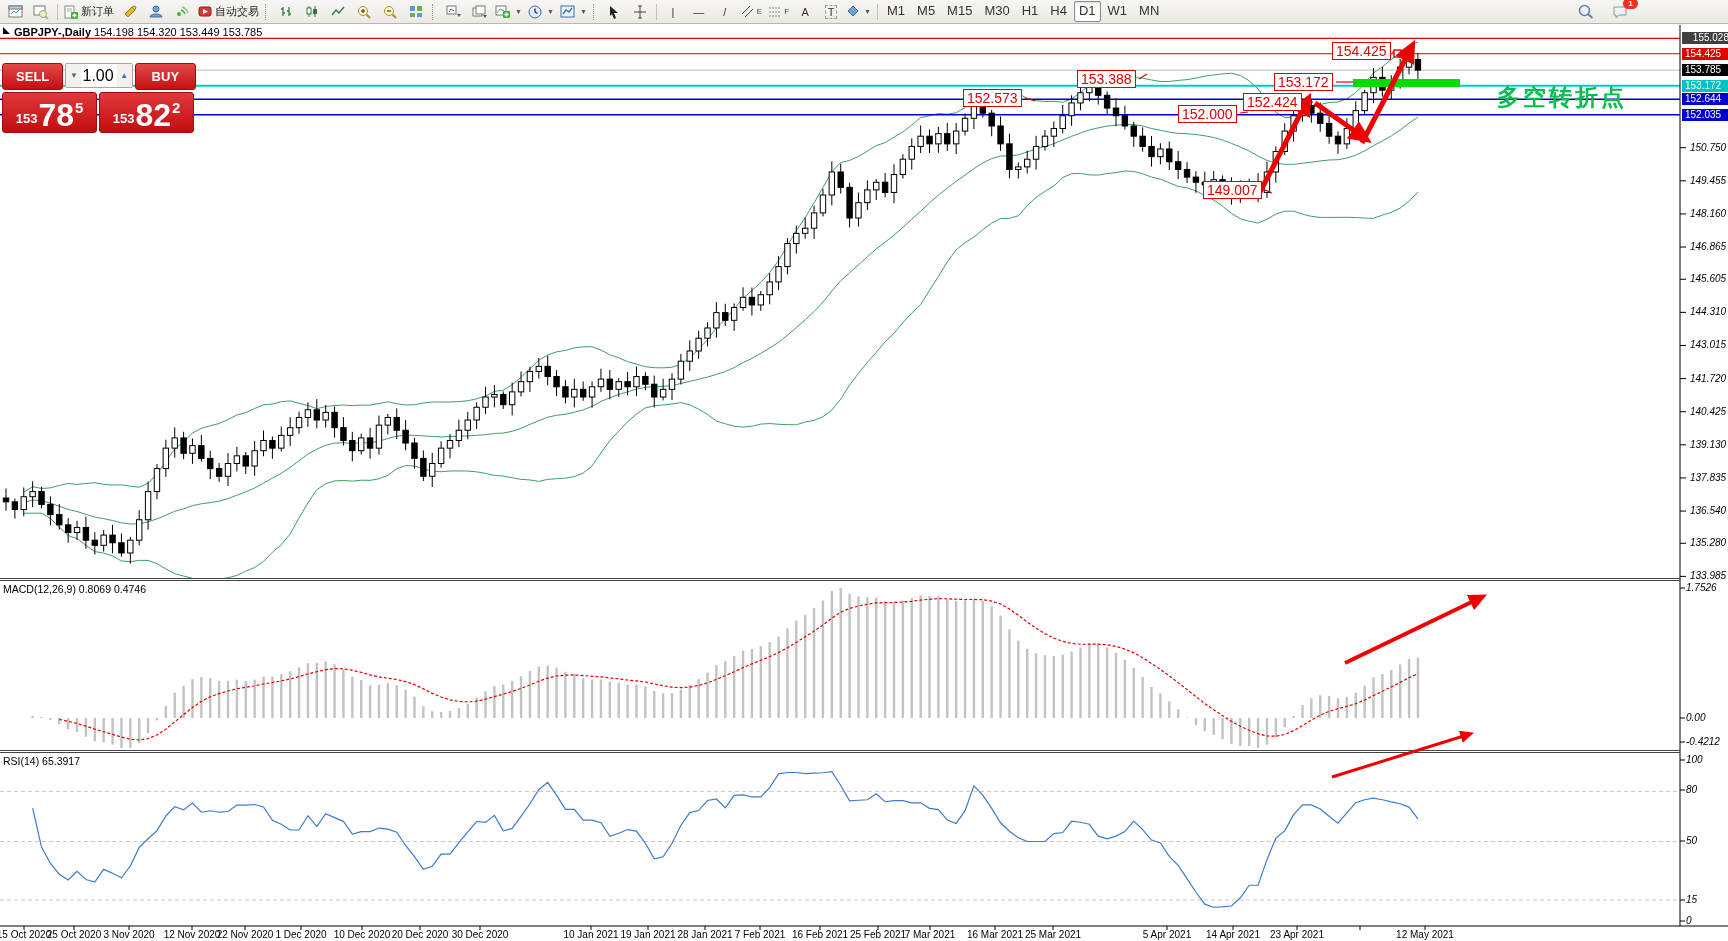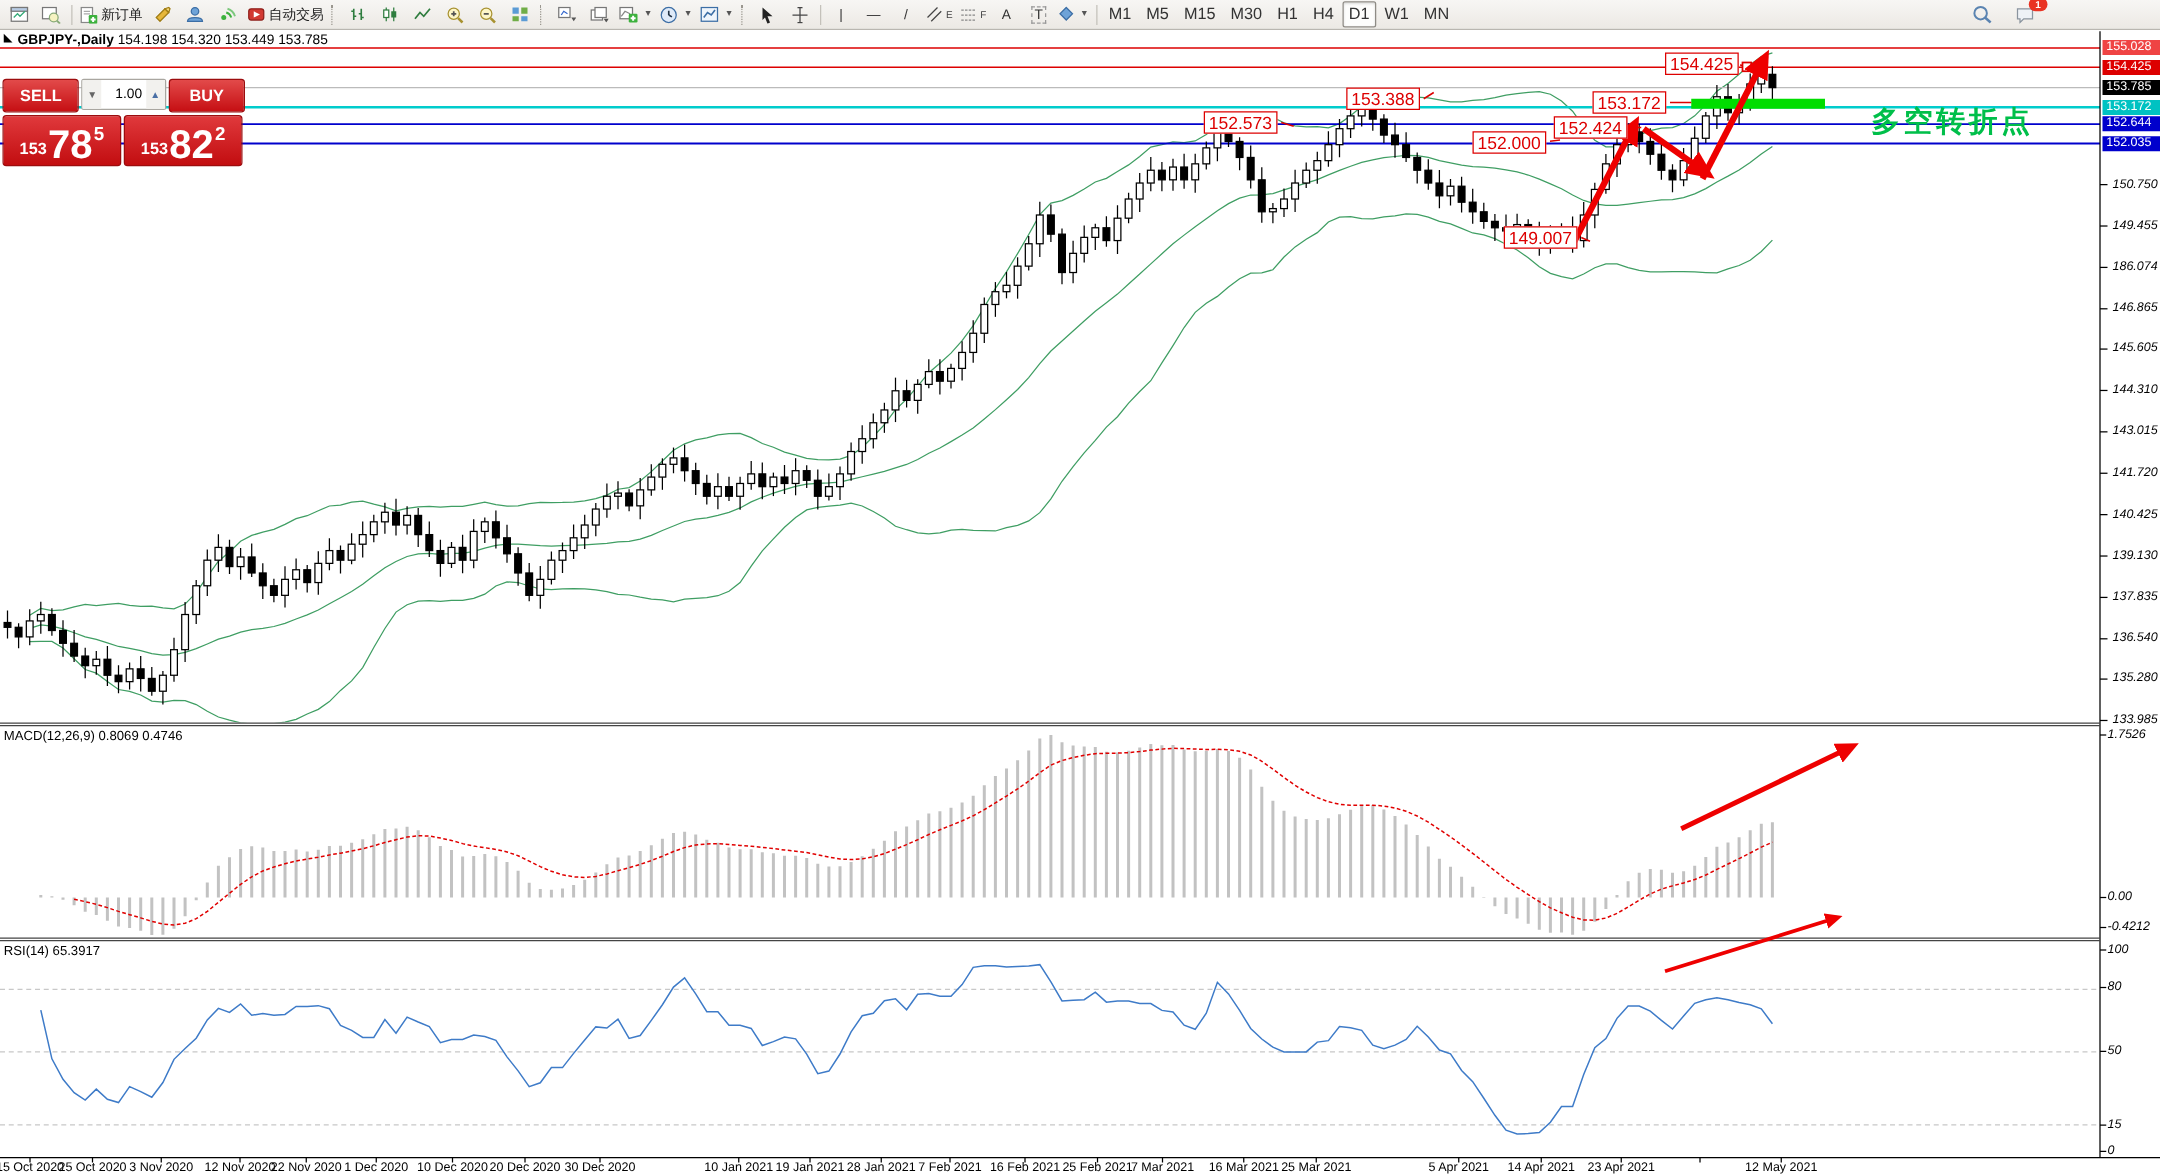--- a/index.html
+++ b/index.html
@@ -35,21 +35,21 @@
   .indlabel{position:absolute;left:3px;font-size:10.5px;color:#000;}
   #cnnote{position:absolute;font-size:23px;font-weight:bold;letter-spacing:3px;z-index:2;}
   
   #ocp{position:absolute;left:2px;top:39px;width:194px;z-index:3;}
   .ocp-row{display:flex;gap:2px;}
   .rbtn{background:linear-gradient(#e24a4a,#c60f13);border:1px solid #9c0c0e;border-radius:3px;color:#fff;
         font-size:13px;font-weight:bold;height:25px;width:60px;display:flex;align-items:center;justify-content:center;}
   #lot{width:68px;height:25px;background:#fff;border:1px solid #a9a6a0;border-radius:2px;display:flex;align-items:stretch;box-sizing:border-box;}
   #lot .spin{width:15px;display:flex;align-items:center;justify-content:center;font-size:8px;color:#666;background:#f2f1ee;}
   #lot .spin.up{color:#4a6fa5;}
-  #lot .val{flex:1;text-align:right;font-size:11px;line-height:23px;padding-right:3px;color:#000;}
+  #lot .val{flex:1;text-align:right;font-size:16px;line-height:23px;padding-right:3px;color:#000;}
   .quote{background:linear-gradient(#e0393c,#c20d10);border:1px solid #9c0c0e;border-radius:3px;color:#fff;
          width:95px;height:41px;margin-top:2px;display:flex;align-items:flex-end;justify-content:center;padding-bottom:2px;box-sizing:border-box;}
   .quote .pre{font-size:13px;font-weight:bold;margin:0 1px 4px 0;}
   .quote .big{font-size:32px;font-weight:bold;line-height:30px;}
   .quote .sup{font-size:15px;font-weight:bold;margin:0 0 14px 1px;}
 </style>
 </head>
 <body>
 
 <div id="toolbar">
@@ -861,29 +861,29 @@
     <div id="plabels">
         <div class="plabel" style="left: 1332px; top: 42px;">154.425</div>
         <div class="plabel" style="left: 1077px; top: 70px;">153.388</div>
         <div class="plabel" style="left: 963px; top: 89px;">152.573</div>
         <div class="plabel" style="left: 1243px; top: 93px;">152.424</div>
         <div class="plabel" style="left: 1178px; top: 105px;">152.000</div>
         <div class="plabel" style="left: 1274px; top: 73px;">153.172</div>
         <div class="plabel" style="left: 1203px; top: 181px;">149.007</div>
       </div>
     <div id="axis-right">
-        <div class="axlabel" style="top: 32px; background: #ef4444;">155.028</div>
+        <div class="axlabel" style="top: 32px; background: #404040; text-align: right;">155.028</div>
         <div class="axlabel" style="top: 48px; background: rgb(221, 0, 0);">154.425</div>
         <div class="axlabel" style="top: 64px; background: rgb(0, 0, 0);">153.785</div>
         <div class="axlabel" style="top: 80px; background: rgb(0, 194, 194);">153.172</div>
         <div class="axlabel" style="top: 93px; background: rgb(0, 0, 204);">152.644</div>
         <div class="axlabel" style="top: 109px; background: rgb(0, 0, 204);">152.035</div>
         <div class="tick" style="top: 141.7px;">150.750</div>
         <div class="tick" style="top: 174.813px;">149.455</div>
-        <div class="tick" style="top: 207.926px;">186.074</div>
+        <div class="tick" style="top: 207.926px;">148.160</div>
         <div class="tick" style="top: 241.039px;">146.865</div>
         <div class="tick" style="top: 273.258px;">145.605</div>
         <div class="tick" style="top: 306.371px;">144.310</div>
         <div class="tick" style="top: 339.484px;">143.015</div>
         <div class="tick" style="top: 372.597px;">141.720</div>
         <div class="tick" style="top: 405.71px;">140.425</div>
         <div class="tick" style="top: 438.823px;">139.130</div>
         <div class="tick" style="top: 471.937px;">137.835</div>
         <div class="tick" style="top: 505.05px;">136.540</div>
         <div class="tick" style="top: 537.268px;">135.280</div>

